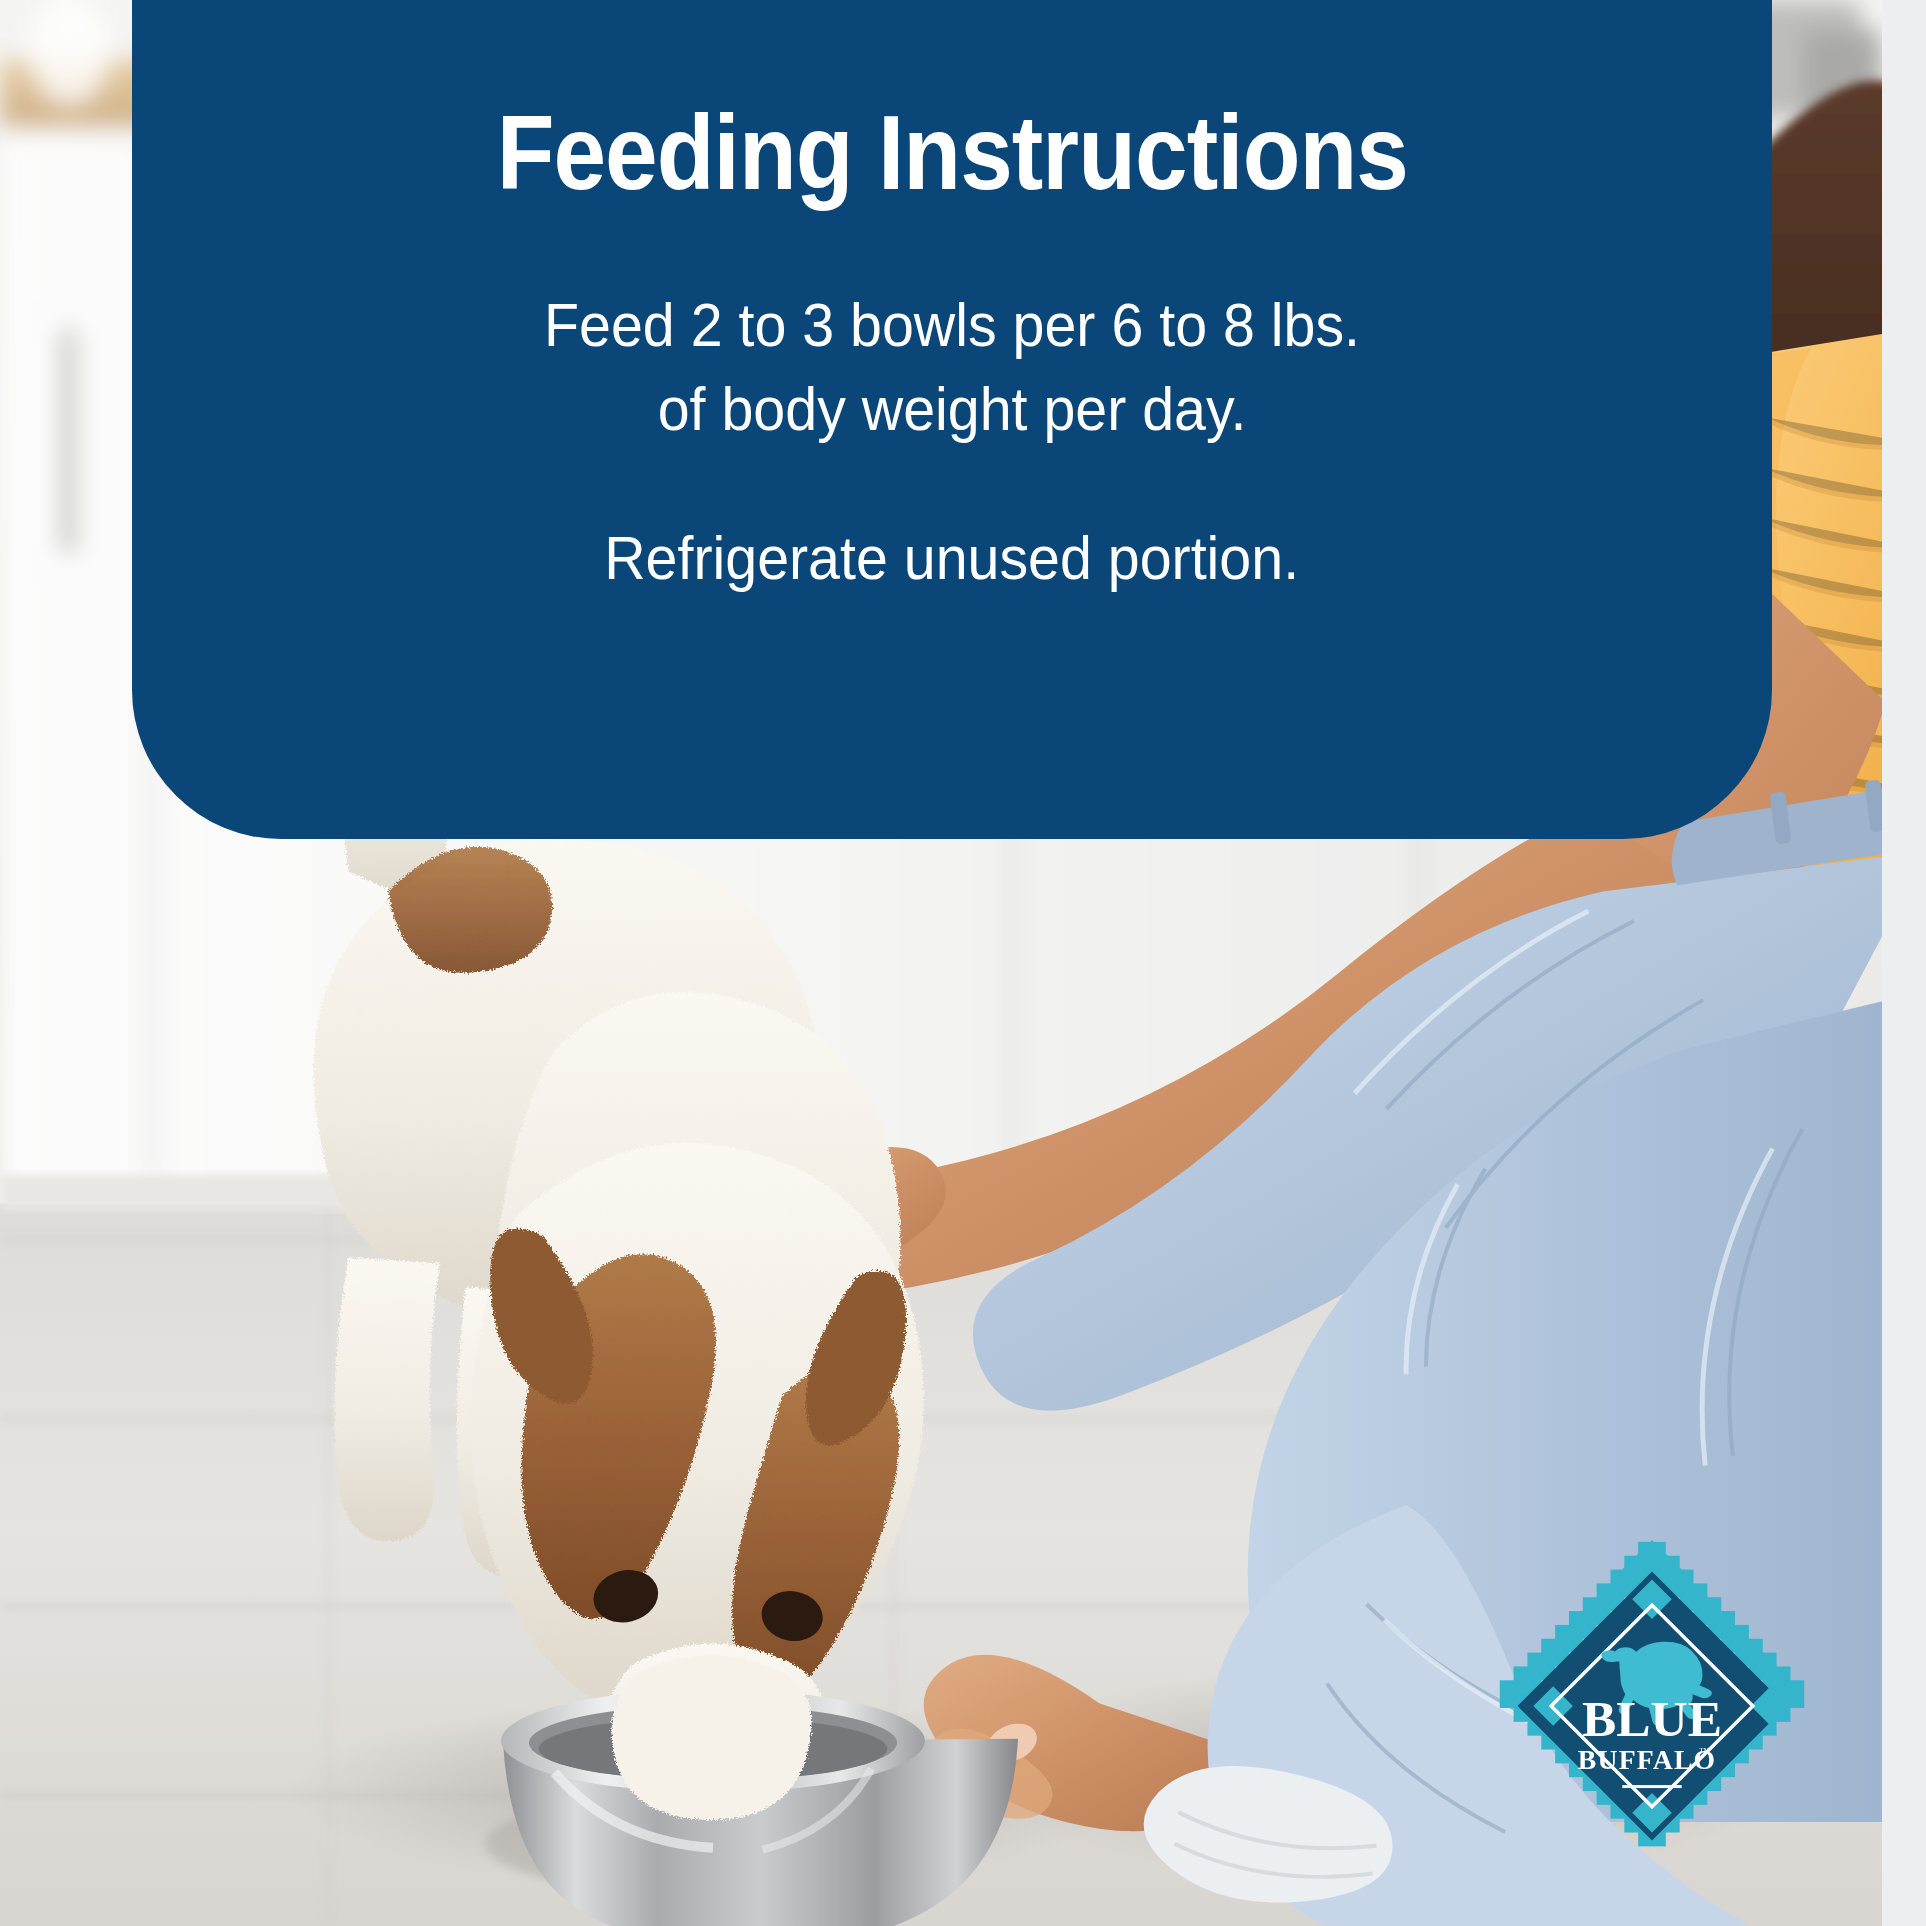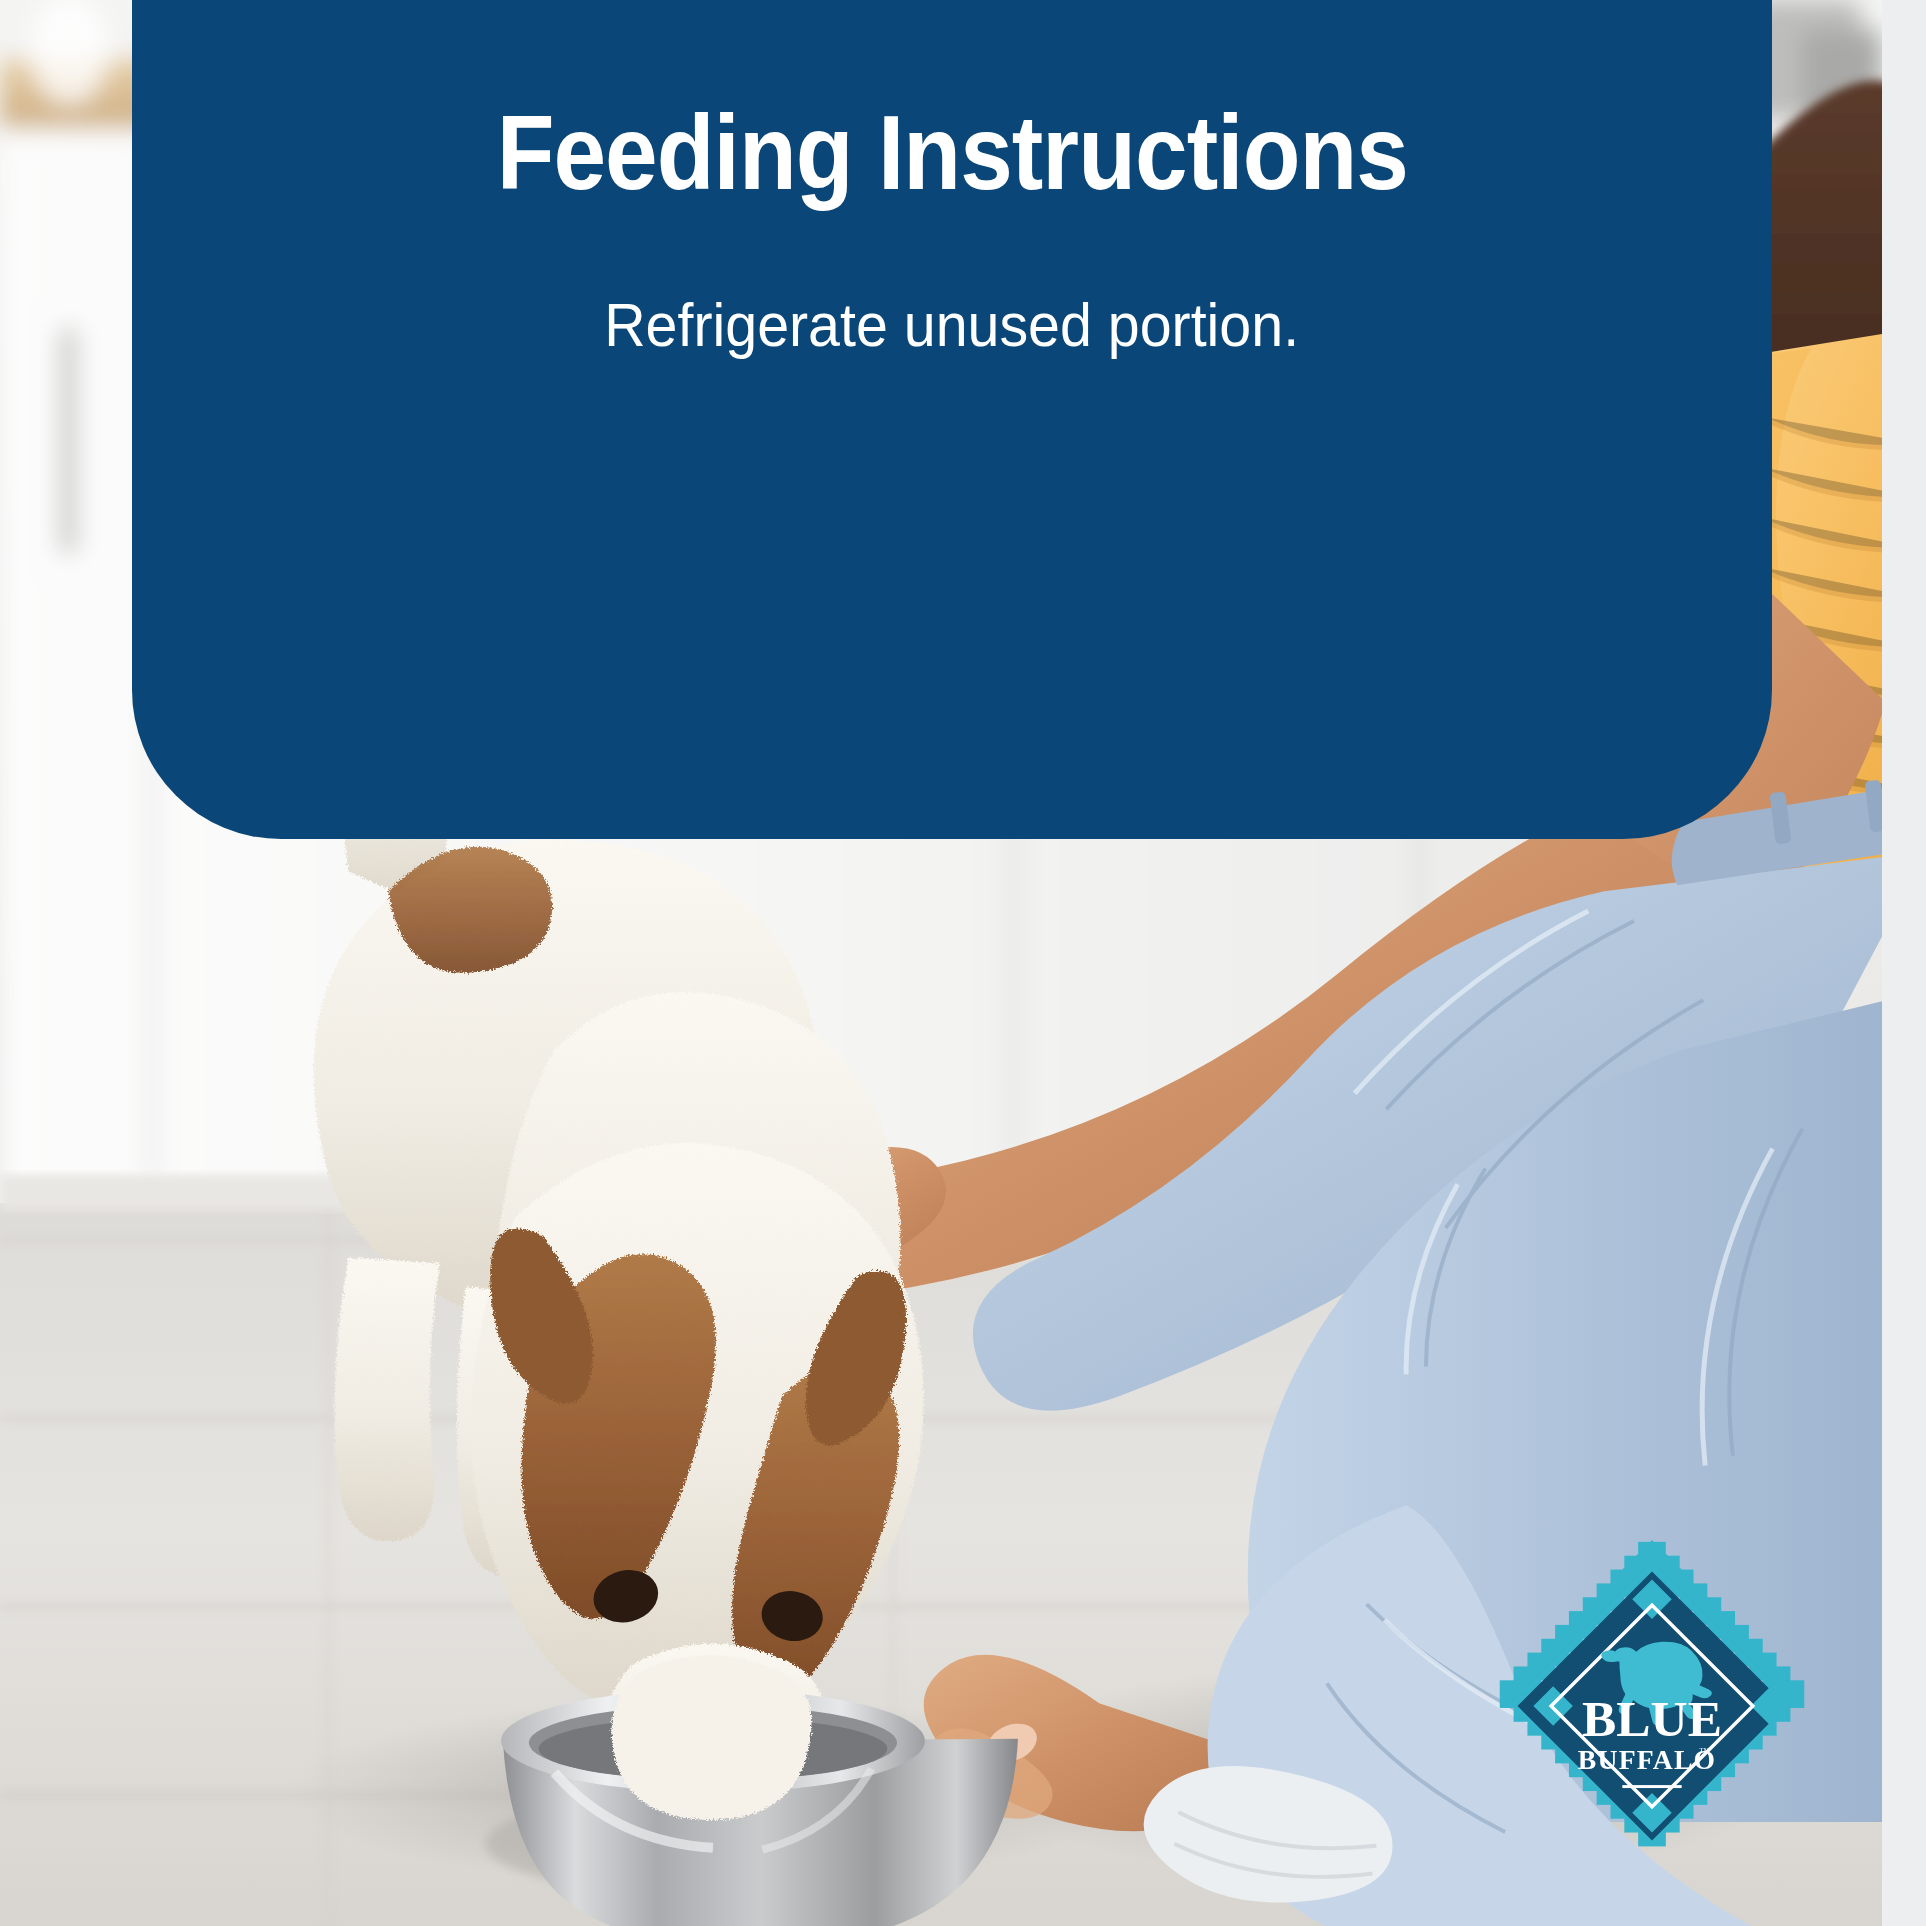--- a/index.html
+++ b/index.html
@@ -287,20 +287,24 @@
     <path d="M560 1790 q60 70 160 76" stroke="#f2f4f5" stroke-width="10" fill="none" opacity=".65"></path>
     <path d="M880 1786 q-34 62 -110 82" stroke="#eef0f1" stroke-width="8" fill="none" opacity=".5"></path>
 
     <path d="M646 1688 q76 -34 146 2 q40 22 22 86 q-18 60 -94 62 q-80 0 -98 -58
              q-16 -58 24 -92z" fill="#f6f2ea" filter="url(#fur)"></path>
   </svg>
   </div>
 
   <div id="panel">
     <div id="panel-title">Feeding Instructions</div>
+    <div id="para1">
+      <div class="panel-para">Feed 2 to 3 bowls per 6 to 8 lbs.</div>
+      <div class="panel-para">of body weight per day.</div>
+    </div>
     <div class="panel-para">Refrigerate unused portion.</div>
   </div>
 
   <div id="logo">
   <svg viewBox="0 0 352 352" xmlns="http://www.w3.org/2000/svg">
 
     <g fill="#35b5cc">
       <polygon points="176,8 208,40 176,72 144,40"></polygon>
       <g>
 

